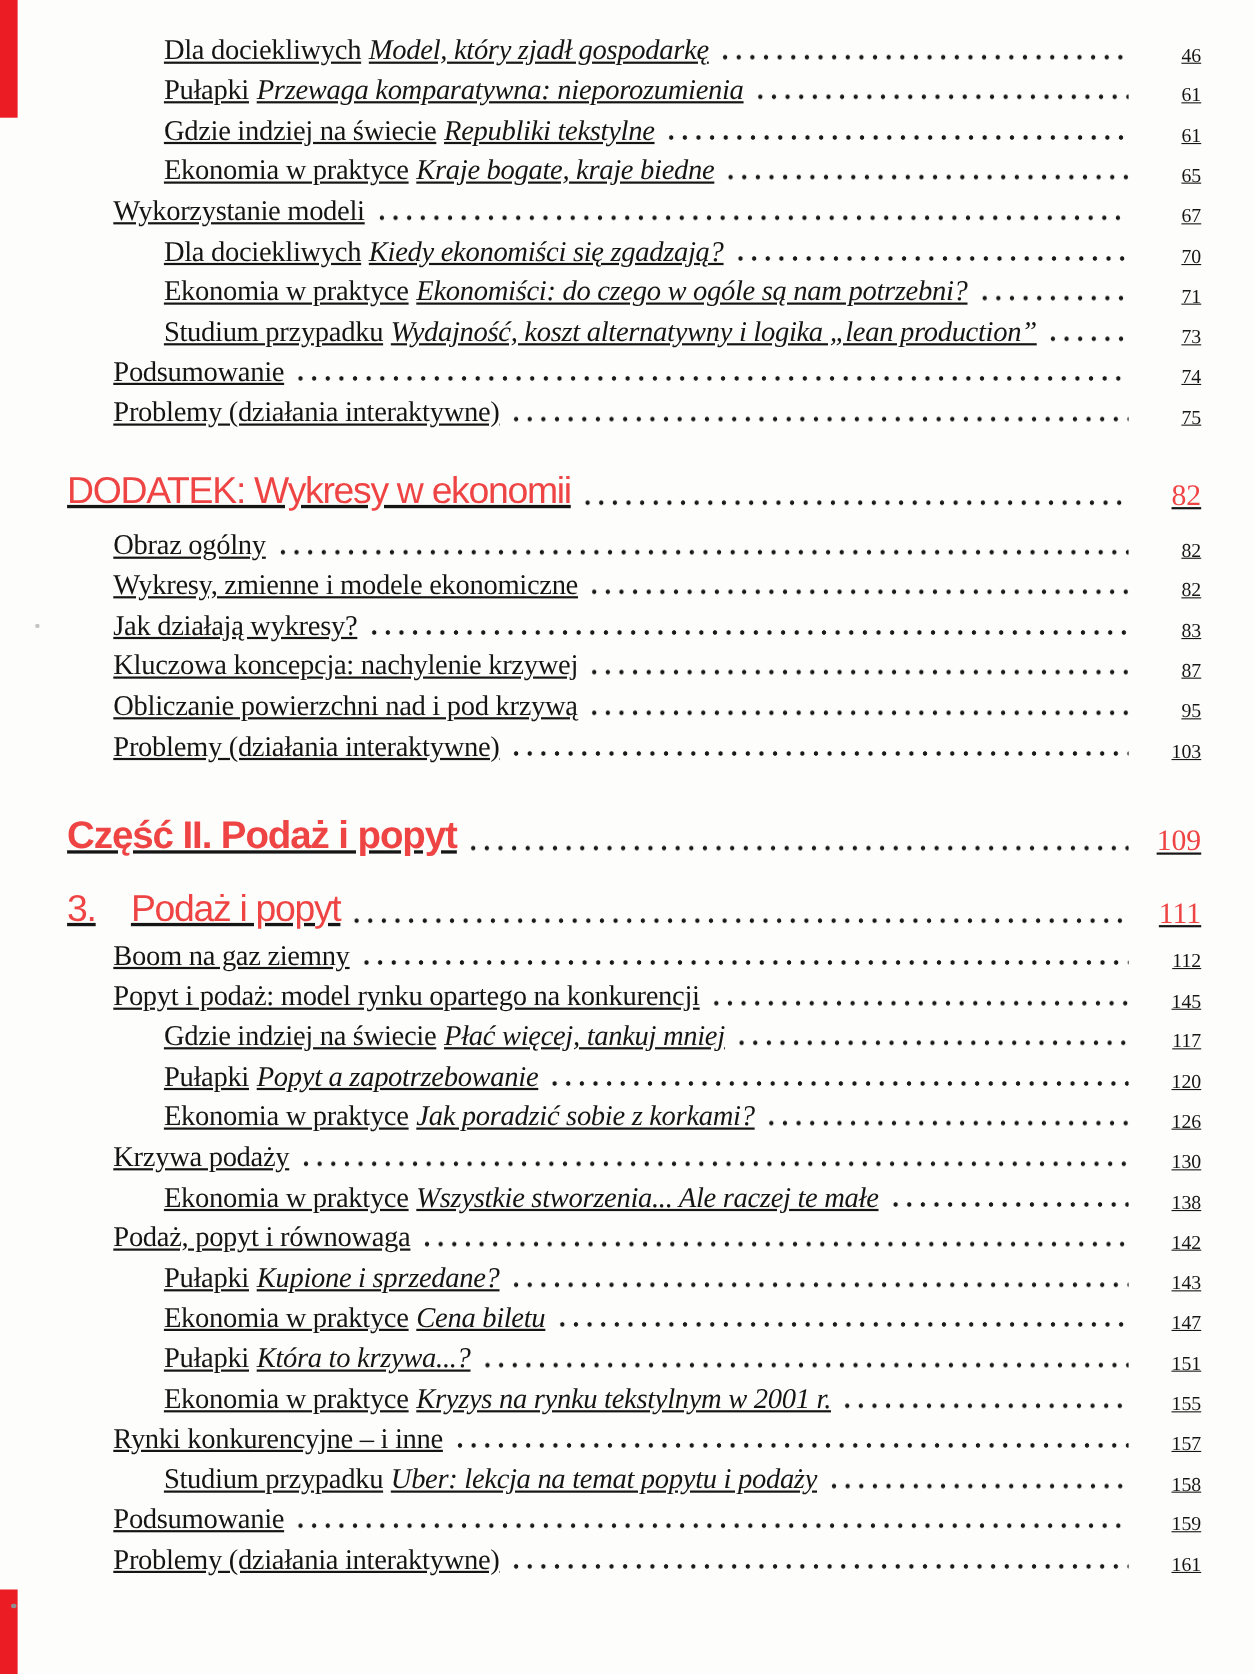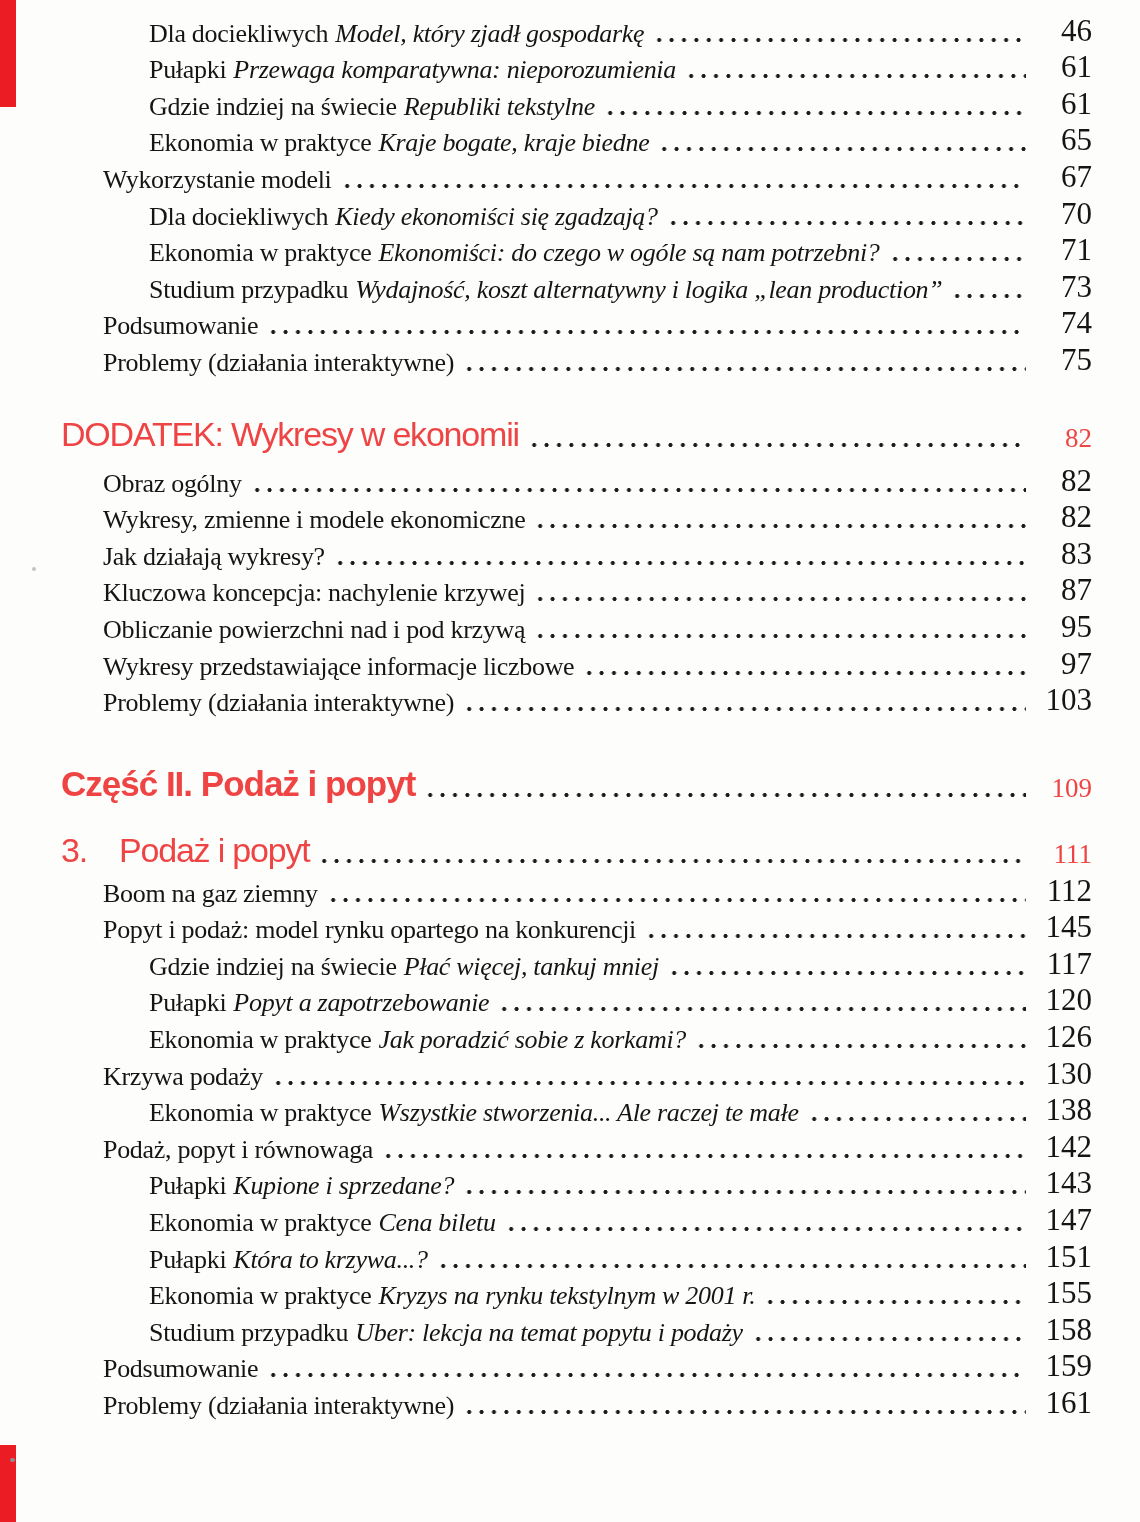--- a/index.html
+++ b/index.html
@@ -20,22 +20,23 @@
     background:#ec1c24;
   }
   .red-strip.top{top:0;height:107px;}
   .red-strip.bottom{top:1445px;height:77px;}
   .speck{position:absolute;border-radius:50%;background:#c4c4c4;}
   .speck.s1{left:32px;top:567px;width:4px;height:4px;}
   .speck.s2{left:10px;top:1458px;width:5px;height:4px;background:#8f8f8f;}
 
   .toc{
     position:absolute;
-    left:57px;top:12px;
+    left:57px;top:24px;
     width:1035px; 
+    text-decoration:underline;
   }
   .row{
     display:flex;
     align-items:flex-end;
     height:36.6px;
     font-size:26px;
     letter-spacing:-0.3px;
     white-space:nowrap;
   }
   .row .label{flex:0 0 auto;}
@@ -51,21 +52,21 @@
     align-self:flex-end;
     background-image:radial-gradient(circle, #191919 1.7px, transparent 2.3px);
     background-size:12.4px 8px;
     background-repeat:repeat-x;
     background-position:left center;
   }
   .pagenum{
     flex:0 0 58px;
     width:58px;
     text-align:right;
-    font-size:31px;
+    font-size:18px;
     letter-spacing:0;
   }
   
   .hdr{font-family:"Liberation Sans", sans-serif;color:#ef4444;}
   .hdr .hdr-label{margin-left:4px;}
   .hdr.section{
     height:44px;margin-top:32px;margin-bottom:8px;
     font-size:34px;letter-spacing:-1.2px;
   }
   .hdr.part{
@@ -163,25 +164,20 @@
         <span class="label"><span class="plain">Kluczowa koncepcja: nachylenie krzywej</span></span>
         <div class="leader"></div>
         <span class="pagenum">87</span>
       </div>
       <div class="row entry indent1">
         <span class="label"><span class="plain">Obliczanie powierzchni nad i pod krzywą</span></span>
         <div class="leader"></div>
         <span class="pagenum">95</span>
       </div>
       <div class="row entry indent1">
-        <span class="label"><span class="plain">Wykresy przedstawiające informacje liczbowe</span></span>
-        <div class="leader"></div>
-        <span class="pagenum">97</span>
-      </div>
-      <div class="row entry indent1">
         <span class="label"><span class="plain">Problemy (działania interaktywne)</span></span>
         <div class="leader"></div>
         <span class="pagenum">103</span>
       </div>
       <div class="row hdr part">
         <span class="hdr-label">Część II. Podaż i popyt</span>
         <div class="leader"></div>
         <span class="pagenum">109</span>
       </div>
       <div class="row hdr chapter">
@@ -242,20 +238,25 @@
       </div>
       <div class="row entry indent2">
         <span class="label"><span class="prefix">Pułapki</span><span class="ital">Która to krzywa...?</span></span>
         <div class="leader"></div>
         <span class="pagenum">151</span>
       </div>
       <div class="row entry indent2">
         <span class="label"><span class="prefix">Ekonomia w praktyce</span><span class="ital">Kryzys na rynku tekstylnym w 2001 r.</span></span>
         <div class="leader"></div>
         <span class="pagenum">155</span>
+      </div>
+      <div class="row entry indent1">
+        <span class="label"><span class="plain">Rynki konkurencyjne – i inne</span></span>
+        <div class="leader"></div>
+        <span class="pagenum">157</span>
       </div>
       <div class="row entry indent2">
         <span class="label"><span class="prefix">Studium przypadku</span><span class="ital">Uber: lekcja na temat popytu i podaży</span></span>
         <div class="leader"></div>
         <span class="pagenum">158</span>
       </div>
       <div class="row entry indent1">
         <span class="label"><span class="plain">Podsumowanie</span></span>
         <div class="leader"></div>
         <span class="pagenum">159</span>

